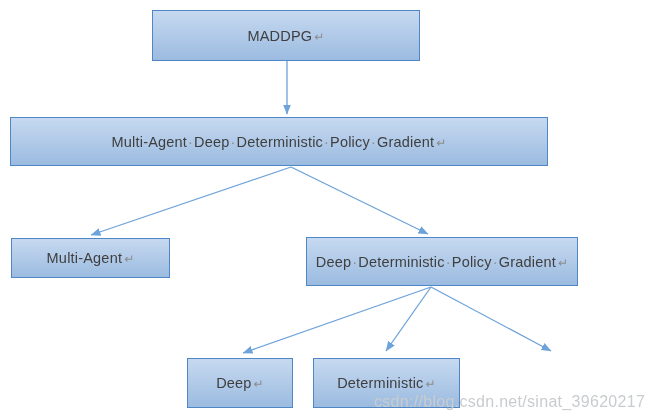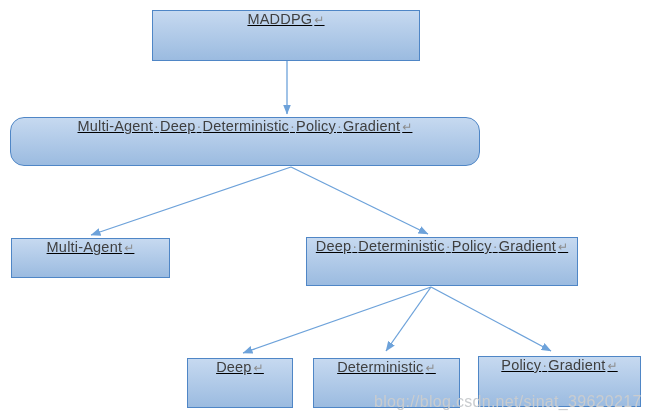--- a/index.html
+++ b/index.html
@@ -23,43 +23,42 @@
   }
   #arrowhead path { fill: var(--edge-color, #6da2da); }
 
   .node {
     position: absolute;
     box-sizing: border-box;
     border: 1.5px solid var(--node-border, #4f86c6);
     background: linear-gradient(180deg,
                 var(--node-fill-top, #c6d9f0) 0%,
                 var(--node-fill-bottom, #9bbbe0) 100%);
-    display: flex; justify-content: center;
+    display: flex; align-items: center; justify-content: center;
     z-index: 2;
-    text-decoration: underline;
   }
   .node .label {
     font-size: 14.5px;
     color: var(--text-color, #3f3f3f);
     letter-spacing: 0.2px;
     white-space: nowrap;
   }
   .label .dot {
     color: var(--mark-color, #8c8c8c);
     margin: 0 1px;
   }
   .label .ret {
     color: var(--mark-color, #8c8c8c);
     font-size: 12px;
     margin-left: 2px;
   }
 
   
   .n-maddpg { left: 152px; top: 10px;  width: 268px; height: 51px; }
-  .n-full   { left: 10px;  top: 117px; width: 470px; height: 49px; border-radius: 14px; }
+  .n-full   { left: 10px;  top: 117px; width: 538px; height: 49px; }
   .n-multi  { left: 11px;  top: 238px; width: 159px; height: 40px; }
   .n-ddpg   { left: 293px; top: 237px; width: 272px; height: 49px; margin-left: 13px; }
   .n-deep   { left: 187px; top: 358px; width: 106px; height: 50px; }
   .n-det    { left: 313px; top: 358px; width: 147px; height: 50px; }
   .n-pg     { left: 478px; top: 356px; width: 163px; height: 51px; }
 
   .watermark {
     position: absolute;
     left: 374px; top: 393px;
     font-size: 16px;
@@ -106,19 +105,16 @@
   </div>
 
   <div class="node n-det">
     <span class="label"><span>Deterministic</span><span class="ret">↵</span></span>
   </div>
 
   <div class="node n-deep">
     <span class="label"><span>Deep</span><span class="ret">↵</span></span>
   </div>
 
-  <div class="node n-pg">
-    <span class="label"><span>Policy</span><span class="dot">·</span><span>Gradient</span><span class="ret">↵</span></span>
-  </div>
 
-  <div class="watermark">blog://blog.csdn.net/sinat_39620217</div>
+  <div class="watermark">csdn://blog.csdn.net/sinat_39620217</div>
 
 </div>
 
 </body></html>

